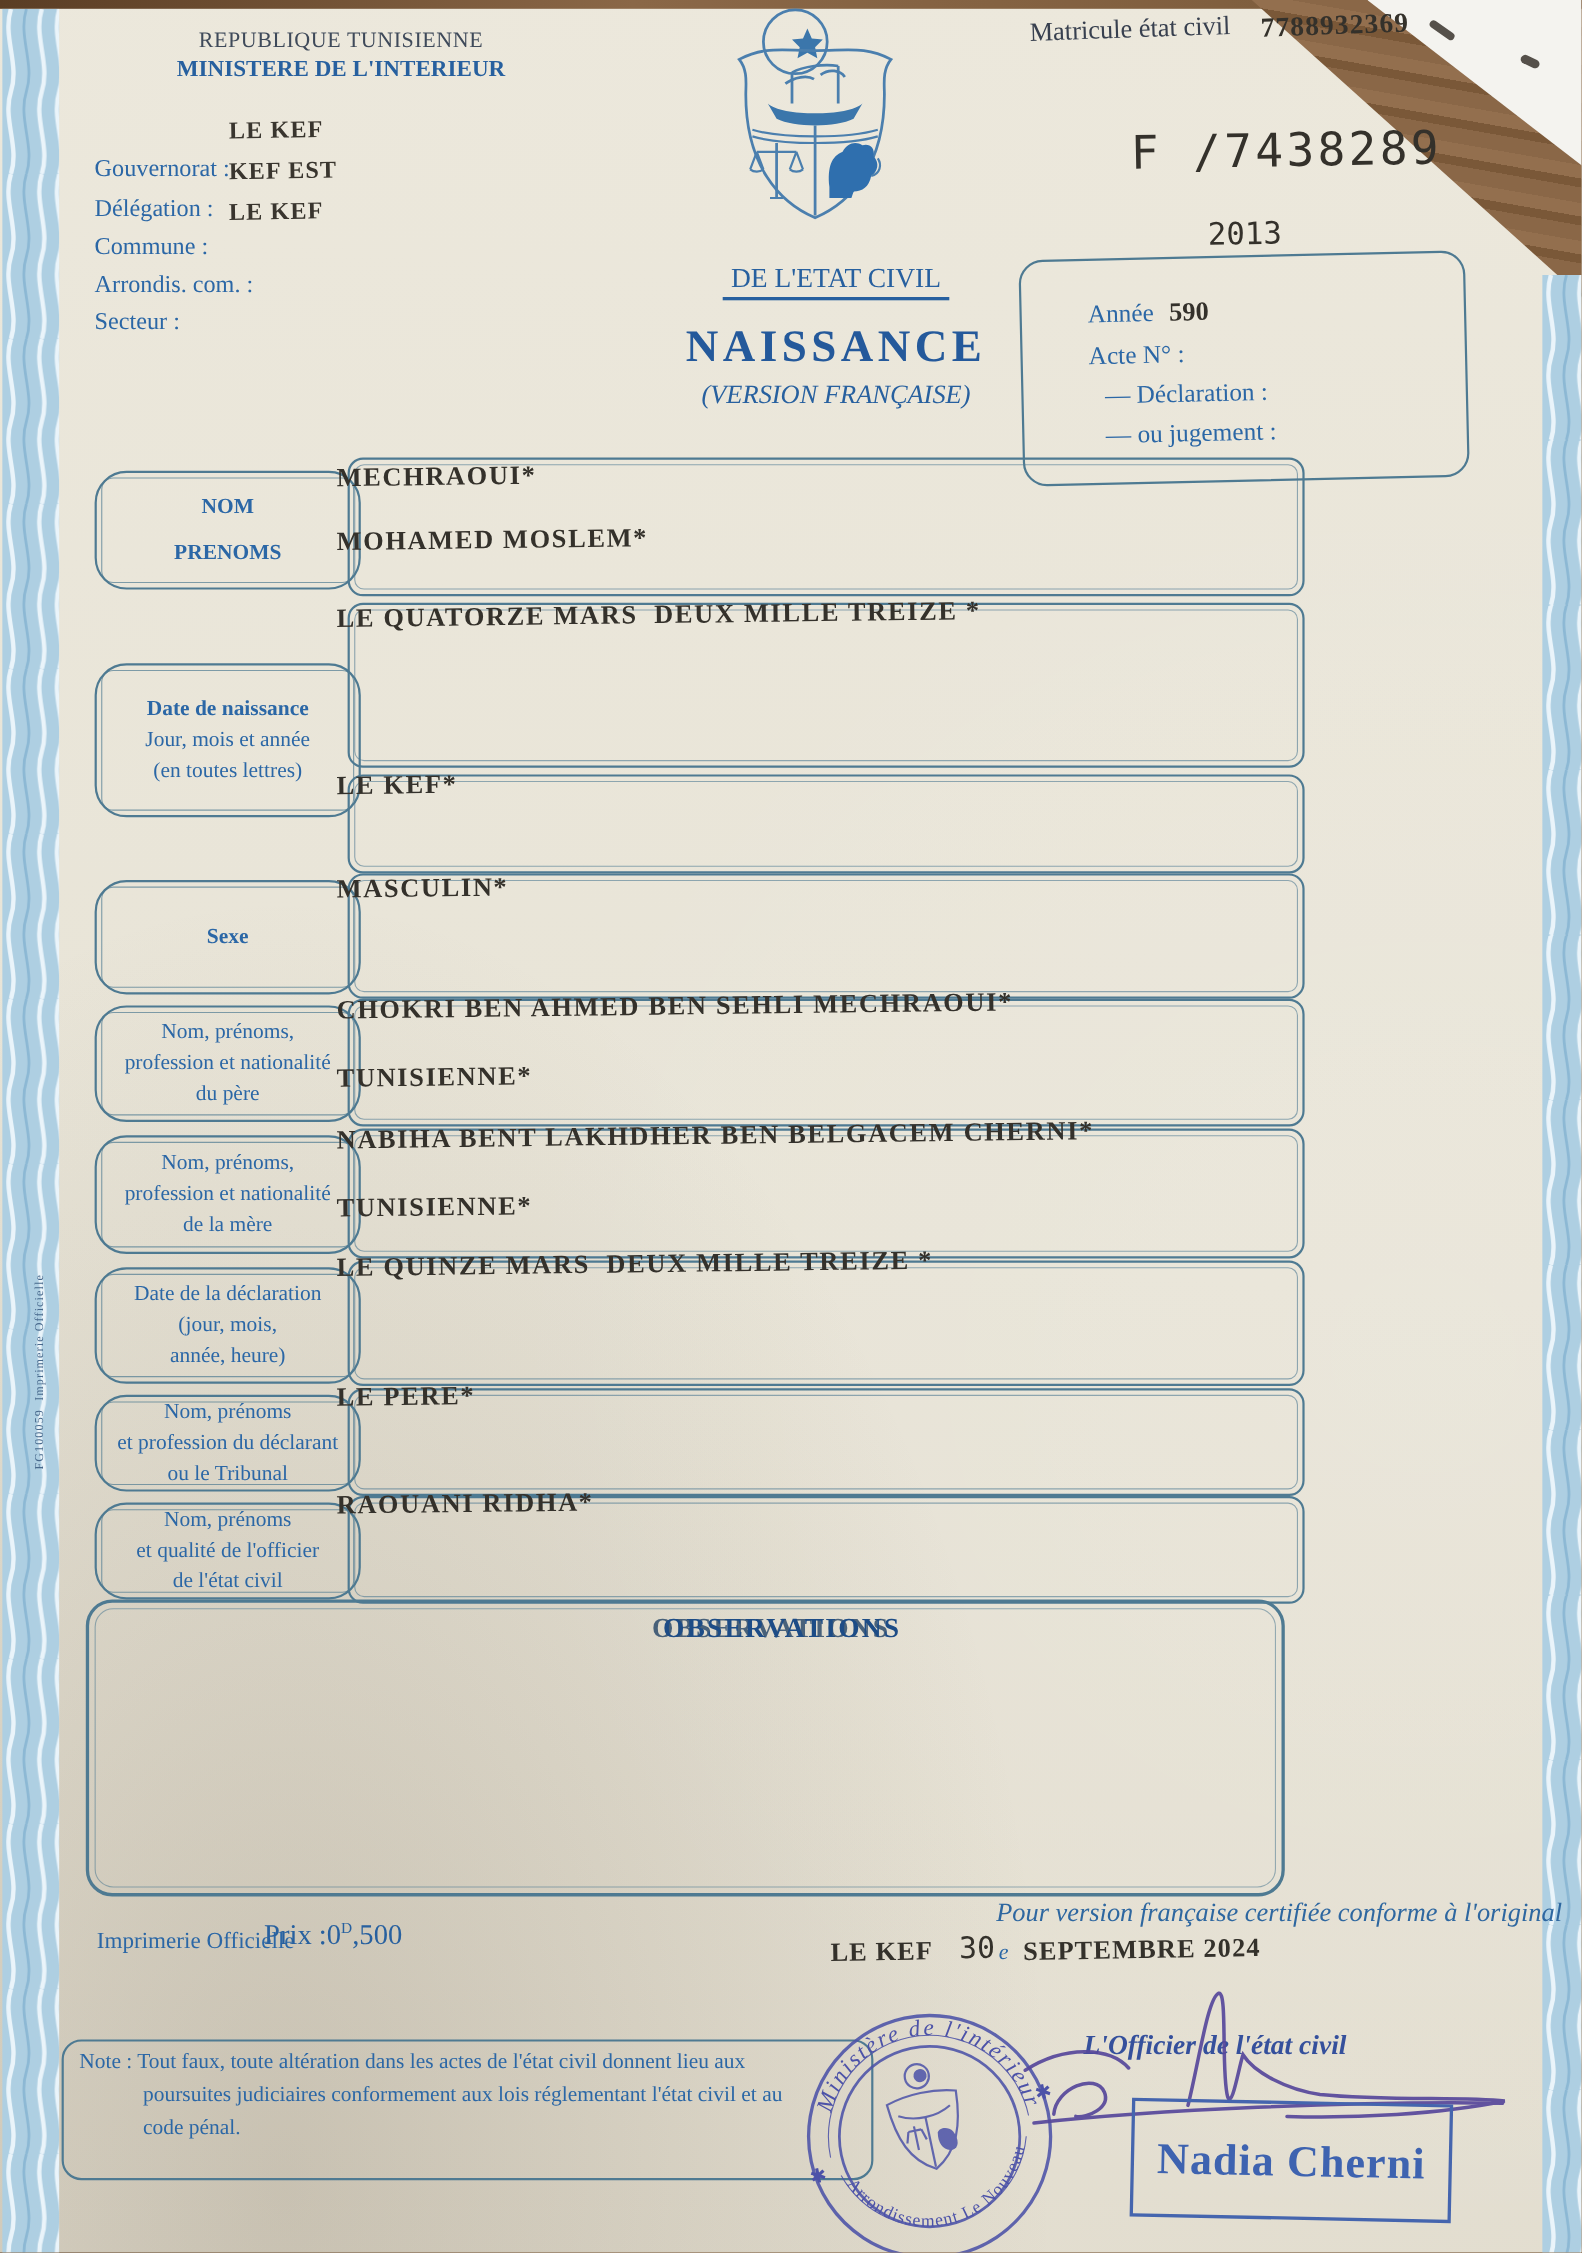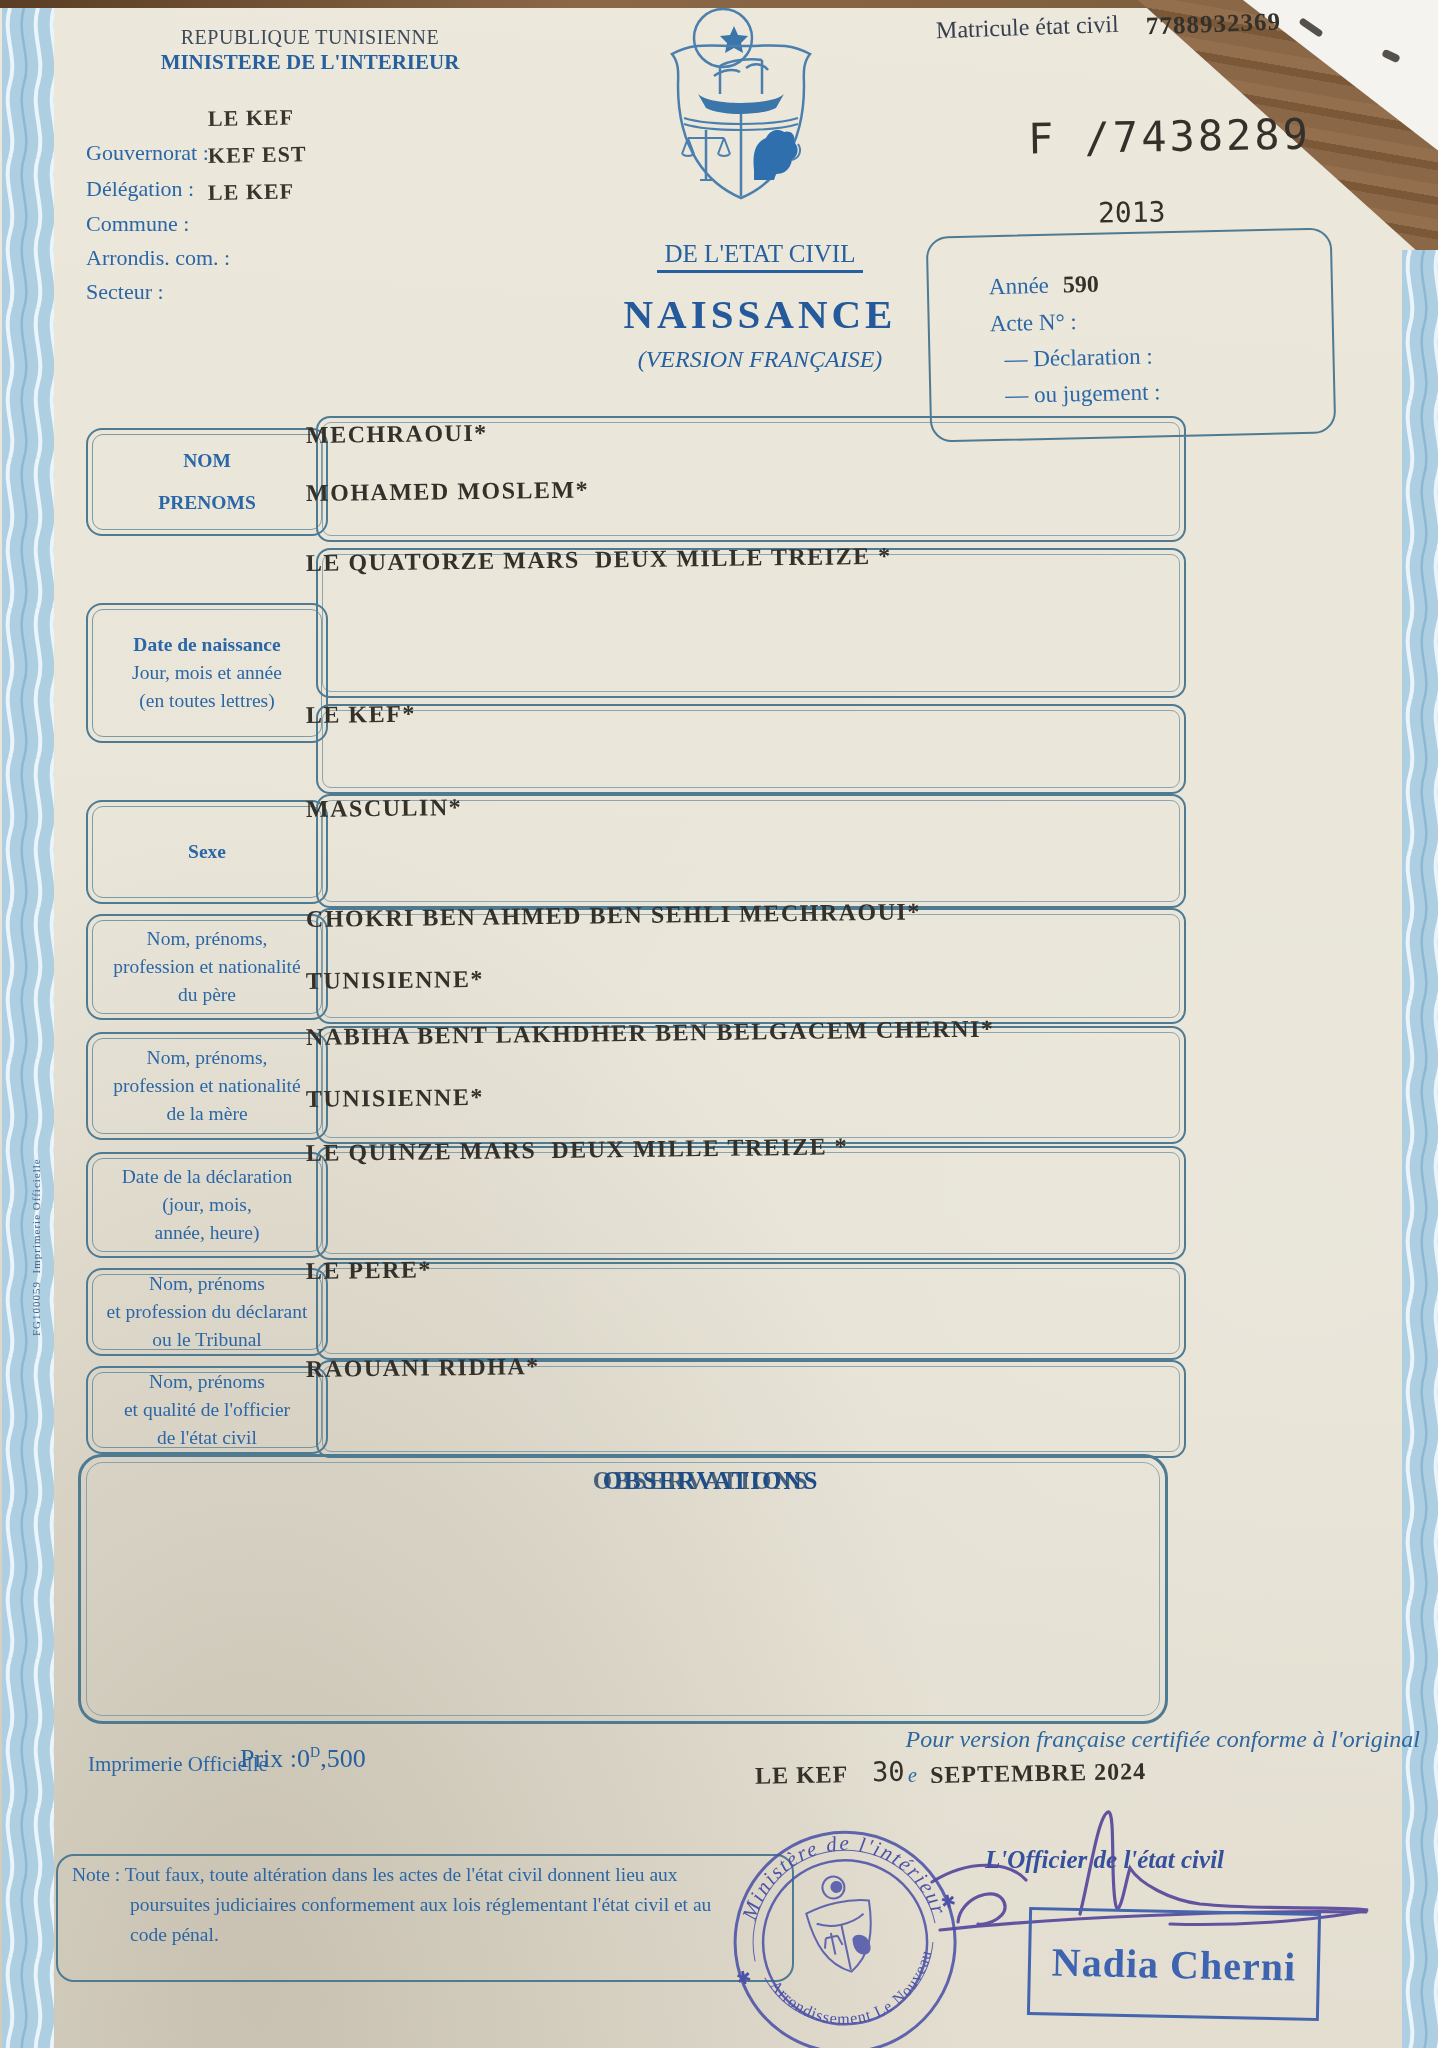--- a/index.html
+++ b/index.html
@@ -19,21 +19,21 @@
          clip-path:polygon(0 0,100% 0,100% 86%);}
   .pen-mark{background:#55504a;border-radius:4px;}
   .blue{color:#2b67a6;}
   .mono{font-family:"DejaVu Sans Mono",monospace;}
   .ink{color:#34312b;}
   .typed{font-weight:700;color:#34312b;font-size:24px;letter-spacing:1.5px;white-space:pre;
          transform:rotate(-0.7deg);transform-origin:left center;}
   .stampval{font-weight:700;color:#39352e;font-size:22px;letter-spacing:1px;white-space:pre;
          transform:rotate(-1deg);transform-origin:left center;}
   .lblbox,.valbox{border:2.5px solid #4e7a92;background:transparent;}
-  .lblbox{border-radius:16px;display:flex;flex-direction:column;align-items:center;justify-content:center;
+  .lblbox{border-radius:29px;display:flex;flex-direction:column;align-items:center;justify-content:center;
           text-align:center;color:#2b67a6;font-size:19.5px;line-height:1.42;padding:0 2px;}
   .lblbox::before{content:"";position:absolute;inset:4px;border:1.5px solid #4e7a92;border-radius:11px;opacity:.7;pointer-events:none;}
   .valbox{border-radius:14px;}
   .valbox::before{content:"";position:absolute;inset:4px;border:1.5px solid #4e7a92;border-radius:9px;opacity:.6;pointer-events:none;}
   .lb{font-weight:700;}
   .gapwide{gap:14px;}
   .titleline{left:480px;width:560px;text-align:center;color:#27609f;}
   .obsbox{border:3px solid #4e7a92;border-radius:24px;}
   .obsbox::before{content:"";position:absolute;inset:5px;border:1.5px solid #4e7a92;border-radius:17px;opacity:.55;pointer-events:none;}
   .notebox{border:2.5px solid #4e7a92;border-radius:18px;}

